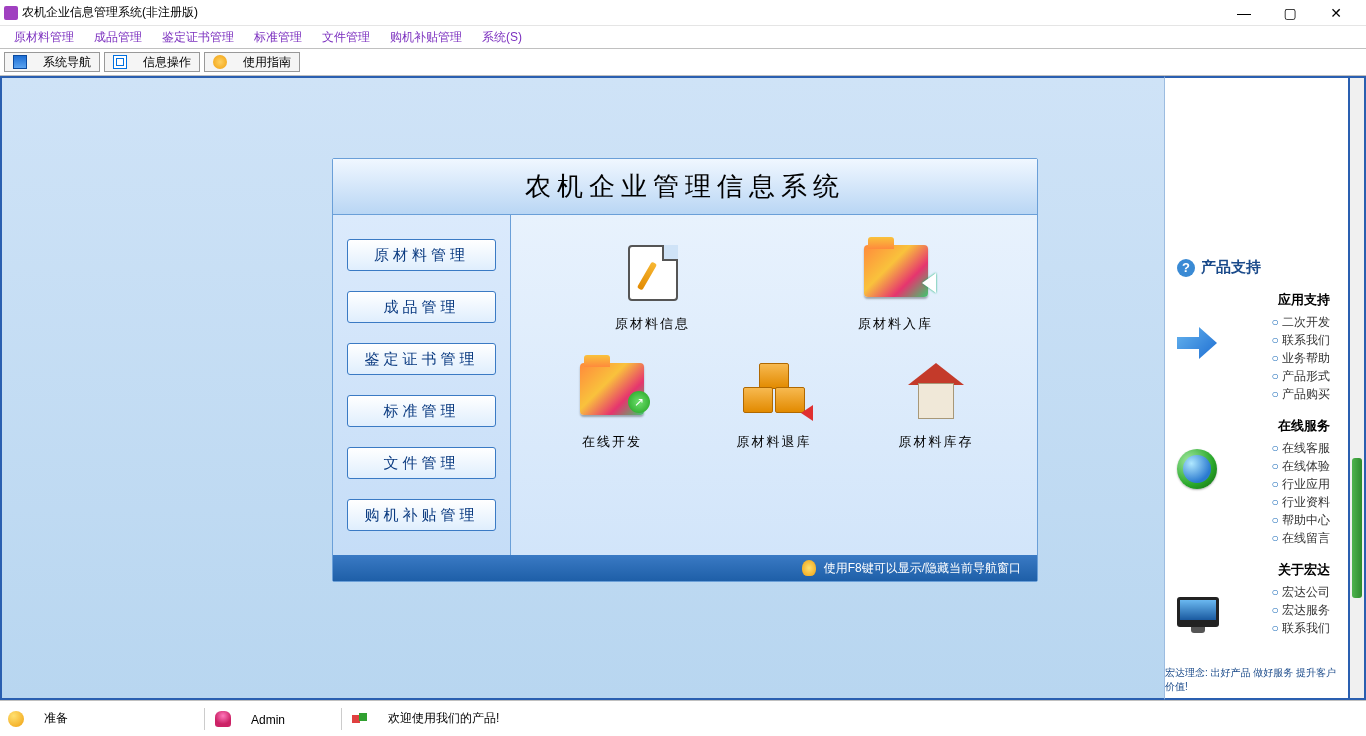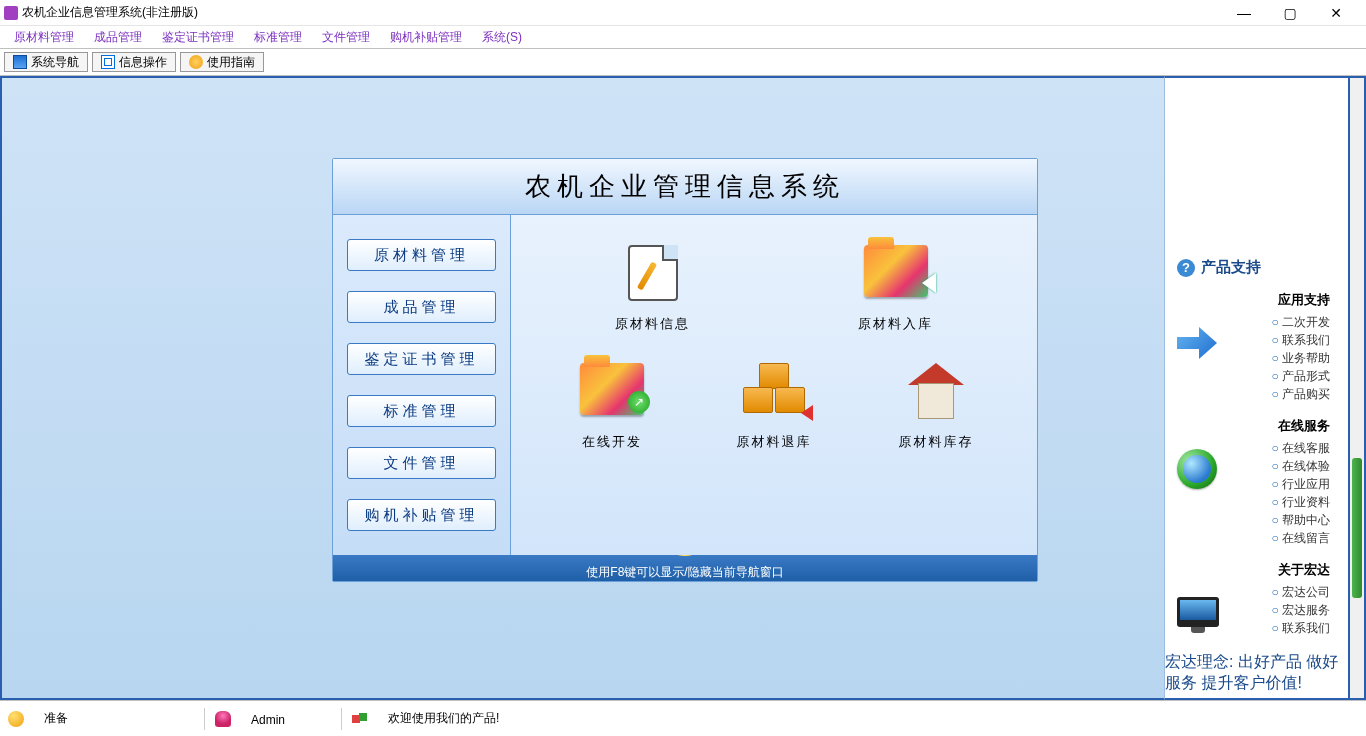--- a/index.html
+++ b/index.html
@@ -11,21 +11,21 @@
 .titlebar .title { color: #000000; font-size: 12px; flex: 1; }
 .titlebar .win-controls { display: flex; gap: 18px; padding-right: 12px; }
 .titlebar .win-btn { width: 28px; text-align: center; font-size: 14px; cursor: pointer; font-family: Arial; }
 
 
 .menubar { height: 22px; background: #fff; display: flex; align-items: center; padding: 0 4px; color: #7b2fbf; }
 .menubar .menu-item { padding: 0 10px; cursor: pointer; }
 
 
 .toolbar { height: 28px; background: #fff; border-top: 1px solid #c0c0c0; border-bottom: 1px solid #c0c0c0; display: flex; align-items: center; padding: 0 4px; gap: 4px; }
-.toolbar .tool-btn { display: flex; align-items: center; gap: 4px; padding: 1px 8px; border: 1px solid #999; background: #f5f5f5; cursor: pointer; height: 20px; }
+.toolbar .tool-btn { display: flex; align-items: center; gap: 16px; padding: 1px 8px; border: 1px solid #999; background: #f5f5f5; cursor: pointer; height: 20px; }
 .toolbar .tool-btn .icon { width: 14px; height: 14px; }
 .icon-nav { background: linear-gradient(#1e6fd4, #5aa3f0); border: 1px solid #0a4a9f; }
 .icon-info { background: #fff; border: 1px solid #0070e0; position: relative; }
 .icon-info::after { content: ""; position: absolute; inset: 2px; border: 1px solid #0070e0; }
 .icon-help { background: radial-gradient(#ffd060, #f0a010); border-radius: 50%; }
 
 
 .workspace { position: absolute; top: 76px; left: 0; right: 0; bottom: 36px; display: flex; }
 .main-area { flex: 1; background: linear-gradient(#cfe3f7, #b8d6f0); border: 2px solid #2a5fb0; border-right: none; position: relative; overflow: hidden; }
 .sidebar-right { width: 186px; background: #fff; border: 2px solid #2a5fb0; border-left: 1px solid #9cbce0; position: relative; overflow: hidden; }
@@ -63,41 +63,41 @@
 .icon-boxes .box1{ left:20px; top:0; }
 .icon-boxes .box2{ left:4px; top:24px; }
 .icon-boxes .box3{ left:36px; top:24px; }
 .icon-boxes::after{ content:""; position:absolute; right:-4px; bottom:-2px; width:0;height:0; border-top:8px solid transparent; border-bottom:8px solid transparent; border-right:12px solid #e03030; }
 
 
 .icon-house { width:56px; height:56px; margin:0 auto; position:relative; }
 .icon-house::before{ content:""; position:absolute; left:0; right:0; top:0; height:0; border-left:28px solid transparent; border-right:28px solid transparent; border-bottom:22px solid #c43a2a; }
 .icon-house::after{ content:""; position:absolute; left:10px; right:10px; top:20px; bottom:0; background:#f0e8d8; border:1px solid #a89878; }
 
-.hint-bar { height: 26px; background: linear-gradient(#3a7ac4,#1e5fa8); color:#fff; display:flex; align-items:center; justify-content:flex-end; padding: 0 16px; gap: 8px; font-size: 12px; flex-direction: column; }
+.hint-bar { height: 26px; background: linear-gradient(#3a7ac4,#1e5fa8); color:#fff; display:flex; align-items:center; justify-content:flex-end; padding: 0 16px; gap: 8px; font-size: 12px; }
 .hint-bar .bulb { width:14px; height:16px; background: radial-gradient(#ffe070,#f0a010); border-radius: 50% 50% 40% 40%; }
 
 
 .support-panel { padding: 10px 12px 4px; }
 .support-title { display:flex; align-items:center; gap:6px; font-size: 15px; font-weight:bold; color:#1a4a8a; padding-top: 170px; }
 .support-title .q-icon { width:18px; height:18px; border-radius:50%; background:#3a8ad4; color:#fff; display:flex; align-items:center; justify-content:center; font-weight:bold; font-size:13px; }
 .support-section { margin-top: 14px; }
 .support-section .sec-head { text-align: right; font-weight: bold; color:#000; font-size:13px; margin-bottom: 4px; padding-right: 6px; }
 .support-section .links { text-align: right; padding-right: 6px; }
 .support-section .links a { display:block; color:#333; text-decoration:none; font-size:12px; line-height:18px; cursor:pointer; }
 .support-section .links a::before { content:"\25CB\0020"; color:#1a6ab8; }
 .support-section .sec-icon { float:left; width:40px; height:40px; margin-top: 10px; }
 .sec-icon.arrow { background: linear-gradient(135deg,#6ab8f0,#1a6ad0); clip-path: polygon(0 35%, 55% 35%, 55% 10%, 100% 50%, 55% 90%, 55% 65%, 0 65%); }
 .sec-icon.globe { border-radius:50%; background: radial-gradient(circle at 30% 30%, #a0e8a0, #2aa82a 60%, #106010); box-shadow: 0 1px 2px rgba(0,0,0,.3); position:relative; }
 .sec-icon.globe::after{ content:""; position:absolute; inset:6px; border-radius:50%; background: radial-gradient(circle at 30% 30%, #b0e8ff, #2a7ad0 70%); }
 .sec-icon.monitor { background:#222; border-radius:3px; position:relative; width:42px; height:30px; margin-top:14px; }
 .sec-icon.monitor::before{ content:""; position:absolute; inset:3px 3px 7px; background: linear-gradient(#6ab8f0,#1a5aa0); }
 .sec-icon.monitor::after{ content:""; position:absolute; left:14px; bottom:-6px; width:14px; height:6px; background:#555; border-radius:0 0 3px 3px; }
 
-.slogan { position:absolute; bottom: 4px; right: 6px; font-size:16px; color:#1a4a8a; }
+.slogan { position:absolute; bottom: 4px; right: 6px; font-size:10px; color:#1a4a8a; }
 
 
 .statusbar { position:absolute; bottom:0; left:0; right:0; height:36px; background:#fff; border-top:1px solid #c0c0c0; display:flex; align-items:center; padding:0 8px; gap:6px; }
 .statusbar .sep { width:1px; height:22px; background:#ccc; margin:0 4px; }
 .statusbar .status-section { display:flex; align-items:flex-end; gap:20px; }
 .icon-user { width:16px; height:16px; border-radius:50%; background: radial-gradient(circle at 35% 30%, #ffe070, #f0a010); }
 .icon-person { width:16px; height:16px; background: radial-gradient(circle at 50% 30%, #f7b, #c26 60%); border-radius: 40% 40% 20% 20%; }
 .icon-cubes { width:16px; height:16px; position:relative; }
 .icon-cubes::before,.icon-cubes::after{ content:""; position:absolute; width:8px; height:8px; }
 .icon-cubes::before{ left:0; top:4px; background:#e04040; }

